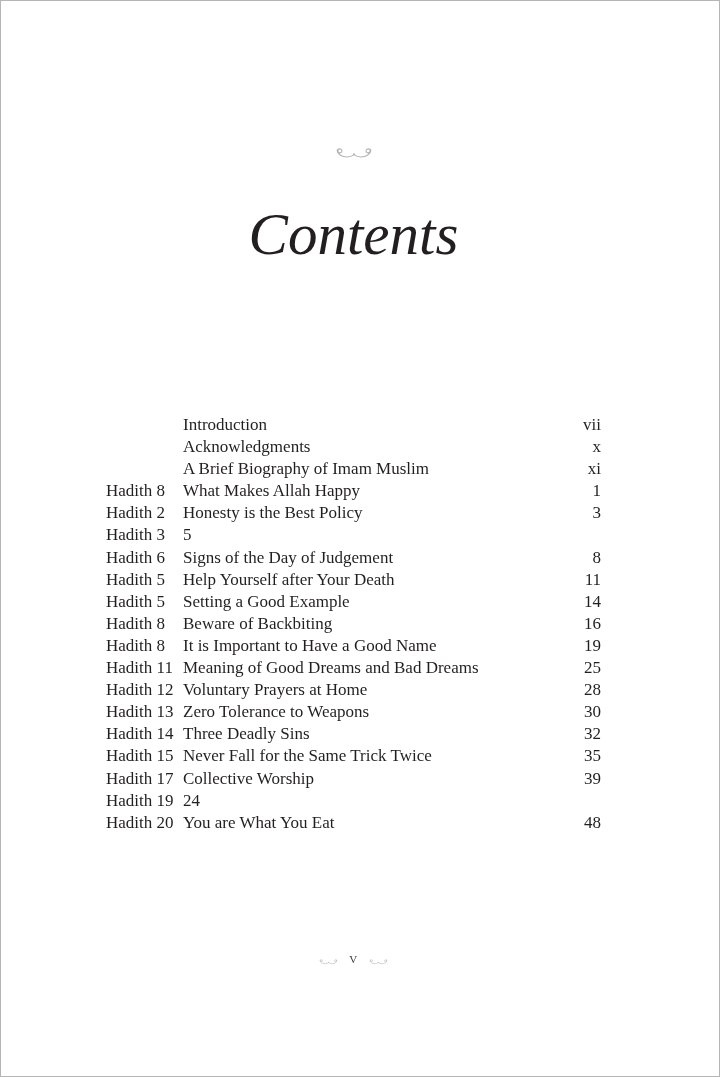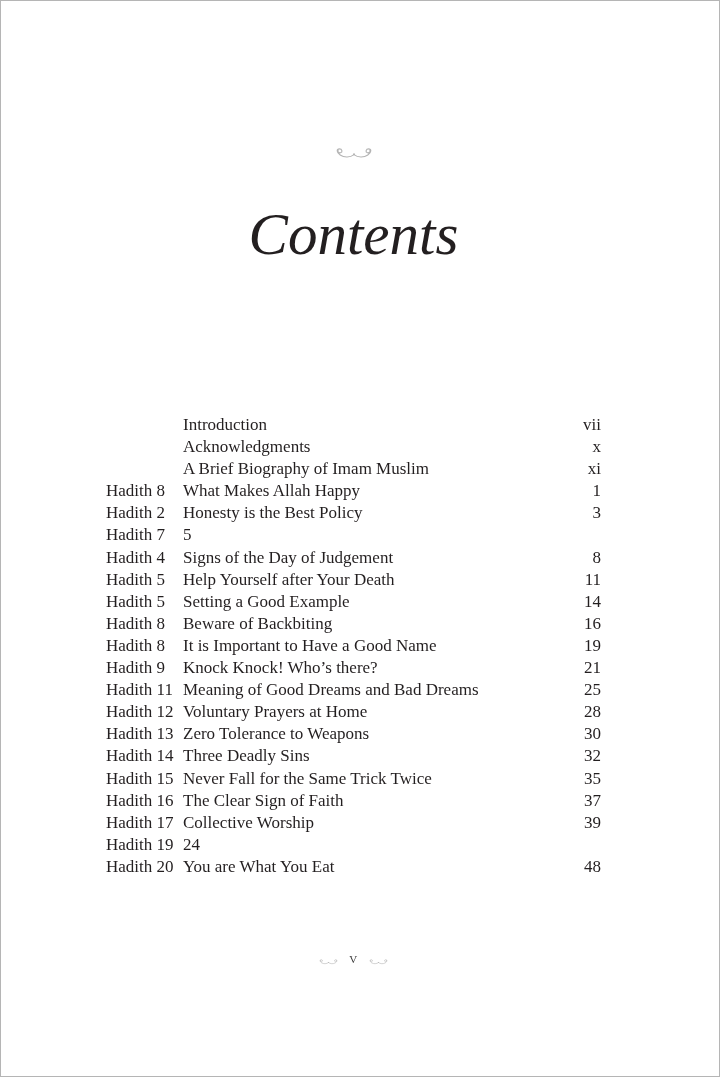--- a/index.html
+++ b/index.html
@@ -126,26 +126,26 @@
         <span class="toc-page">1</span>
       </div>
 
       <div class="toc-row">
         <span class="toc-label">Hadith 2</span>
         <span class="toc-title">Honesty is the Best Policy</span>
         <span class="toc-page">3</span>
       </div>
 
       <div class="toc-row">
-        <span class="toc-label">Hadith 7</span>
+        <span class="toc-label">Hadith 3</span>
         <span class="toc-page">5</span>
       </div>
 
       <div class="toc-row">
-        <span class="toc-label">Hadith 4</span>
+        <span class="toc-label">Hadith 6</span>
         <span class="toc-title">Signs of the Day of Judgement</span>
         <span class="toc-page">8</span>
       </div>
 
       <div class="toc-row">
         <span class="toc-label">Hadith 5</span>
         <span class="toc-title">Help Yourself after Your Death</span>
         <span class="toc-page">11</span>
       </div>
 
@@ -160,25 +160,20 @@
         <span class="toc-title">Beware of Backbiting</span>
         <span class="toc-page">16</span>
       </div>
 
       <div class="toc-row">
         <span class="toc-label">Hadith 8</span>
         <span class="toc-title">It is Important to Have a Good Name</span>
         <span class="toc-page">19</span>
       </div>
 
-      <div class="toc-row">
-        <span class="toc-label">Hadith 9</span>
-        <span class="toc-title">Knock Knock! Who’s there?</span>
-        <span class="toc-page">21</span>
-      </div>
 
 
       <div class="toc-row">
         <span class="toc-label">Hadith 11</span>
         <span class="toc-title">Meaning of Good Dreams and Bad Dreams</span>
         <span class="toc-page">25</span>
       </div>
 
       <div class="toc-row">
         <span class="toc-label">Hadith 12</span>
@@ -197,25 +192,20 @@
         <span class="toc-title">Three Deadly Sins</span>
         <span class="toc-page">32</span>
       </div>
 
       <div class="toc-row">
         <span class="toc-label">Hadith 15</span>
         <span class="toc-title">Never Fall for the Same Trick Twice</span>
         <span class="toc-page">35</span>
       </div>
 
-      <div class="toc-row">
-        <span class="toc-label">Hadith 16</span>
-        <span class="toc-title">The Clear Sign of Faith</span>
-        <span class="toc-page">37</span>
-      </div>
 
       <div class="toc-row">
         <span class="toc-label">Hadith 17</span>
         <span class="toc-title">Collective Worship</span>
         <span class="toc-page">39</span>
       </div>
 
 
       <div class="toc-row">
         <span class="toc-label">Hadith 19</span>

